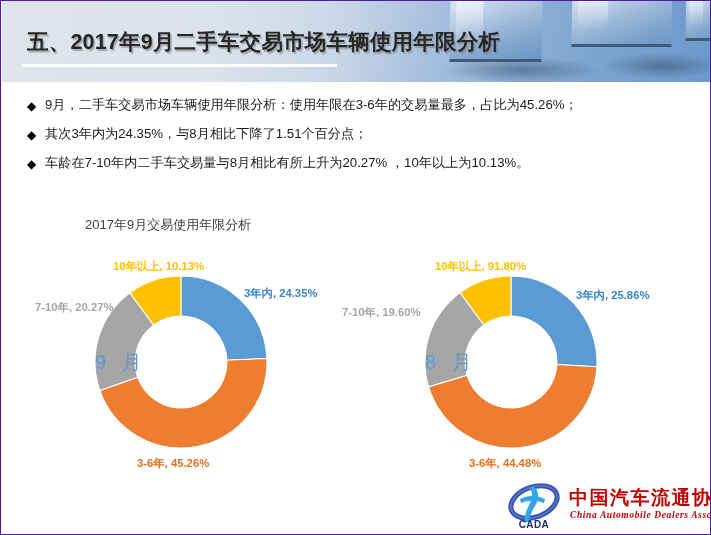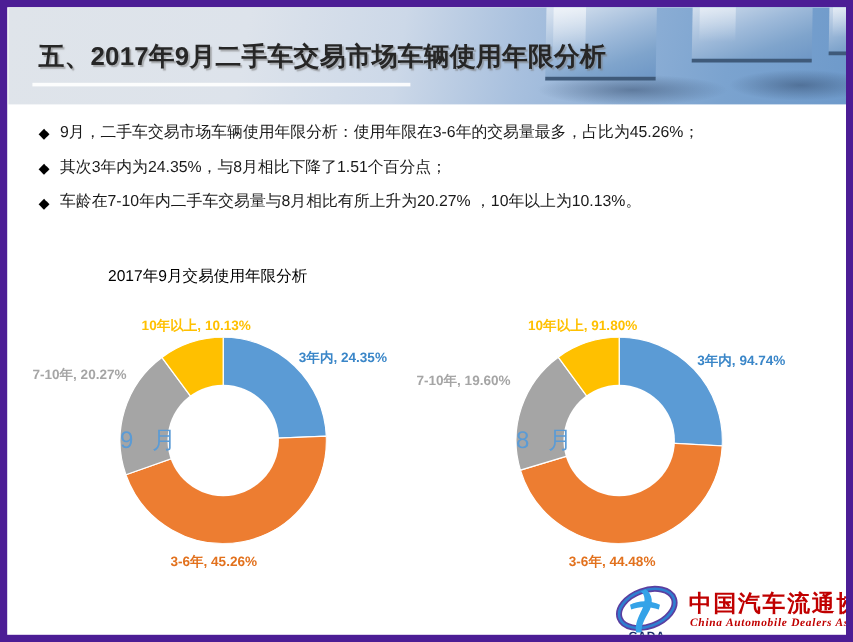--- a/index.html
+++ b/index.html
@@ -8,21 +8,21 @@
     background: #ffffff;
   }
   body {
     font-family: "Liberation Sans", "DejaVu Sans", sans-serif;
   }
   #slide {
     position: relative;
     width: 711px;
     height: 535px;
     background: #ffffff;
-    border: 6px solid #4c1d95;
+    border: 1px solid #4c1d95;
     box-sizing: border-box;
     overflow: hidden;
   }
 
   
   #header {
     position: absolute;
     left: 1px;
     top: 0px;
     width: 709px;
@@ -118,21 +118,21 @@
     font-size: 13.2px;
     color: #1a1a1a;
     line-height: 24.5px;
     letter-spacing: 0px;
   }
 
   
   .chart-title {
     position: absolute;
     font-size: 13px;
-    color: #000000;
+    color: #404040;
     white-space: nowrap;
   }
   #chart-title-left  { left: 84px;  top: 215px; }
   #chart-title-right { left: 414px; top: 215px; }
 
   .donut-wrap {
     position: absolute;
     width: 172px;
     height: 172px;
   }
@@ -160,21 +160,21 @@
     white-space: nowrap;
   }
   .lbl-blue   { color: #3a86c8; }
   .lbl-orange { color: #e2711d; }
   .lbl-grey   { color: #a5a5a5; }
   .lbl-yellow { color: #ffc000; }
 
   
   #l-top    { left: 112px; top: 258px; }
   #l-right  { left: 243px; top: 285px; }
-  #l-left   { left: 21px;  top: 299px; }
+  #l-left   { left: 34px;  top: 299px; }
   #l-bottom { left: 136px; top: 455px; }
   
   #r-top    { left: 434px; top: 258px; }
   #r-right  { left: 575px; top: 287px; }
   #r-left   { left: 341px; top: 304px; }
   #r-bottom { left: 468px; top: 455px; }
 
   
   #logo {
     position: absolute;
@@ -286,21 +286,21 @@
           <path d="M 50 50 L 50 0 A 50 50 0 0 1 99.9270221653102 52.70045509213244 Z" fill="#5b9bd5" stroke="#ffffff" stroke-width="0.6"></path>
           <path d="M 50 50 L 99.9270221653102 52.70045509213244 A 50 50 0 0 1 2.1279758550472465 64.43153852730404 Z" fill="#ed7d31" stroke="#ffffff" stroke-width="0.6"></path>
           <path d="M 50 50 L 2.1279758550472465 64.43153852730404 A 50 50 0 0 1 20.458450479062456 9.660232376698119 Z" fill="#a5a5a5" stroke="#ffffff" stroke-width="0.6"></path>
           <path d="M 50 50 L 20.458450479062456 9.660232376698119 A 50 50 0 0 1 49.99999999999999 0 Z" fill="#ffc000" stroke="#ffffff" stroke-width="0.6"></path>
         </g>
       <circle cx="50" cy="50" r="27" fill="#ffffff"></circle>
     </svg>
     <div class="donut-hole-label">8 月</div>
   </div>
   <div class="dlabel lbl-yellow" id="r-top">10年以上, 91.80%</div>
-  <div class="dlabel lbl-blue" id="r-right">3年内, 94.74%</div>
+  <div class="dlabel lbl-blue" id="r-right">3年内, 25.86%</div>
   <div class="dlabel lbl-grey" id="r-left">7-10年, 19.60%</div>
   <div class="dlabel lbl-orange" id="r-bottom">3-6年, 44.48%</div>
 
   <div id="logo">
     <svg id="logo-emblem" viewBox="0 0 58 48">
       <ellipse cx="27" cy="20" rx="24" ry="15" fill="none" stroke="#5b3fa0" stroke-width="5" transform="rotate(-20 27 20)"></ellipse>
       <ellipse cx="27" cy="20" rx="24" ry="15" fill="none" stroke="#2f7fd0" stroke-width="2.2" transform="rotate(-20 27 20)"></ellipse>
       <path d="M26 4 C32 8, 33 16, 28 24 C24 31, 22 36, 23 40 L18 40 C17 33, 20 27, 23 21 C26 15, 26 9, 22 6 Z" fill="#35a3e8"></path>
       <path d="M13 17 C20 13, 30 13, 38 17 L37 21 C29 18, 21 18, 14 21 Z" fill="#35a3e8"></path>
       <text x="27" y="46" font-size="10" font-weight="bold" fill="#1b2f6b" text-anchor="middle" font-family="Liberation Sans, sans-serif" letter-spacing="0.4">CADA</text>

